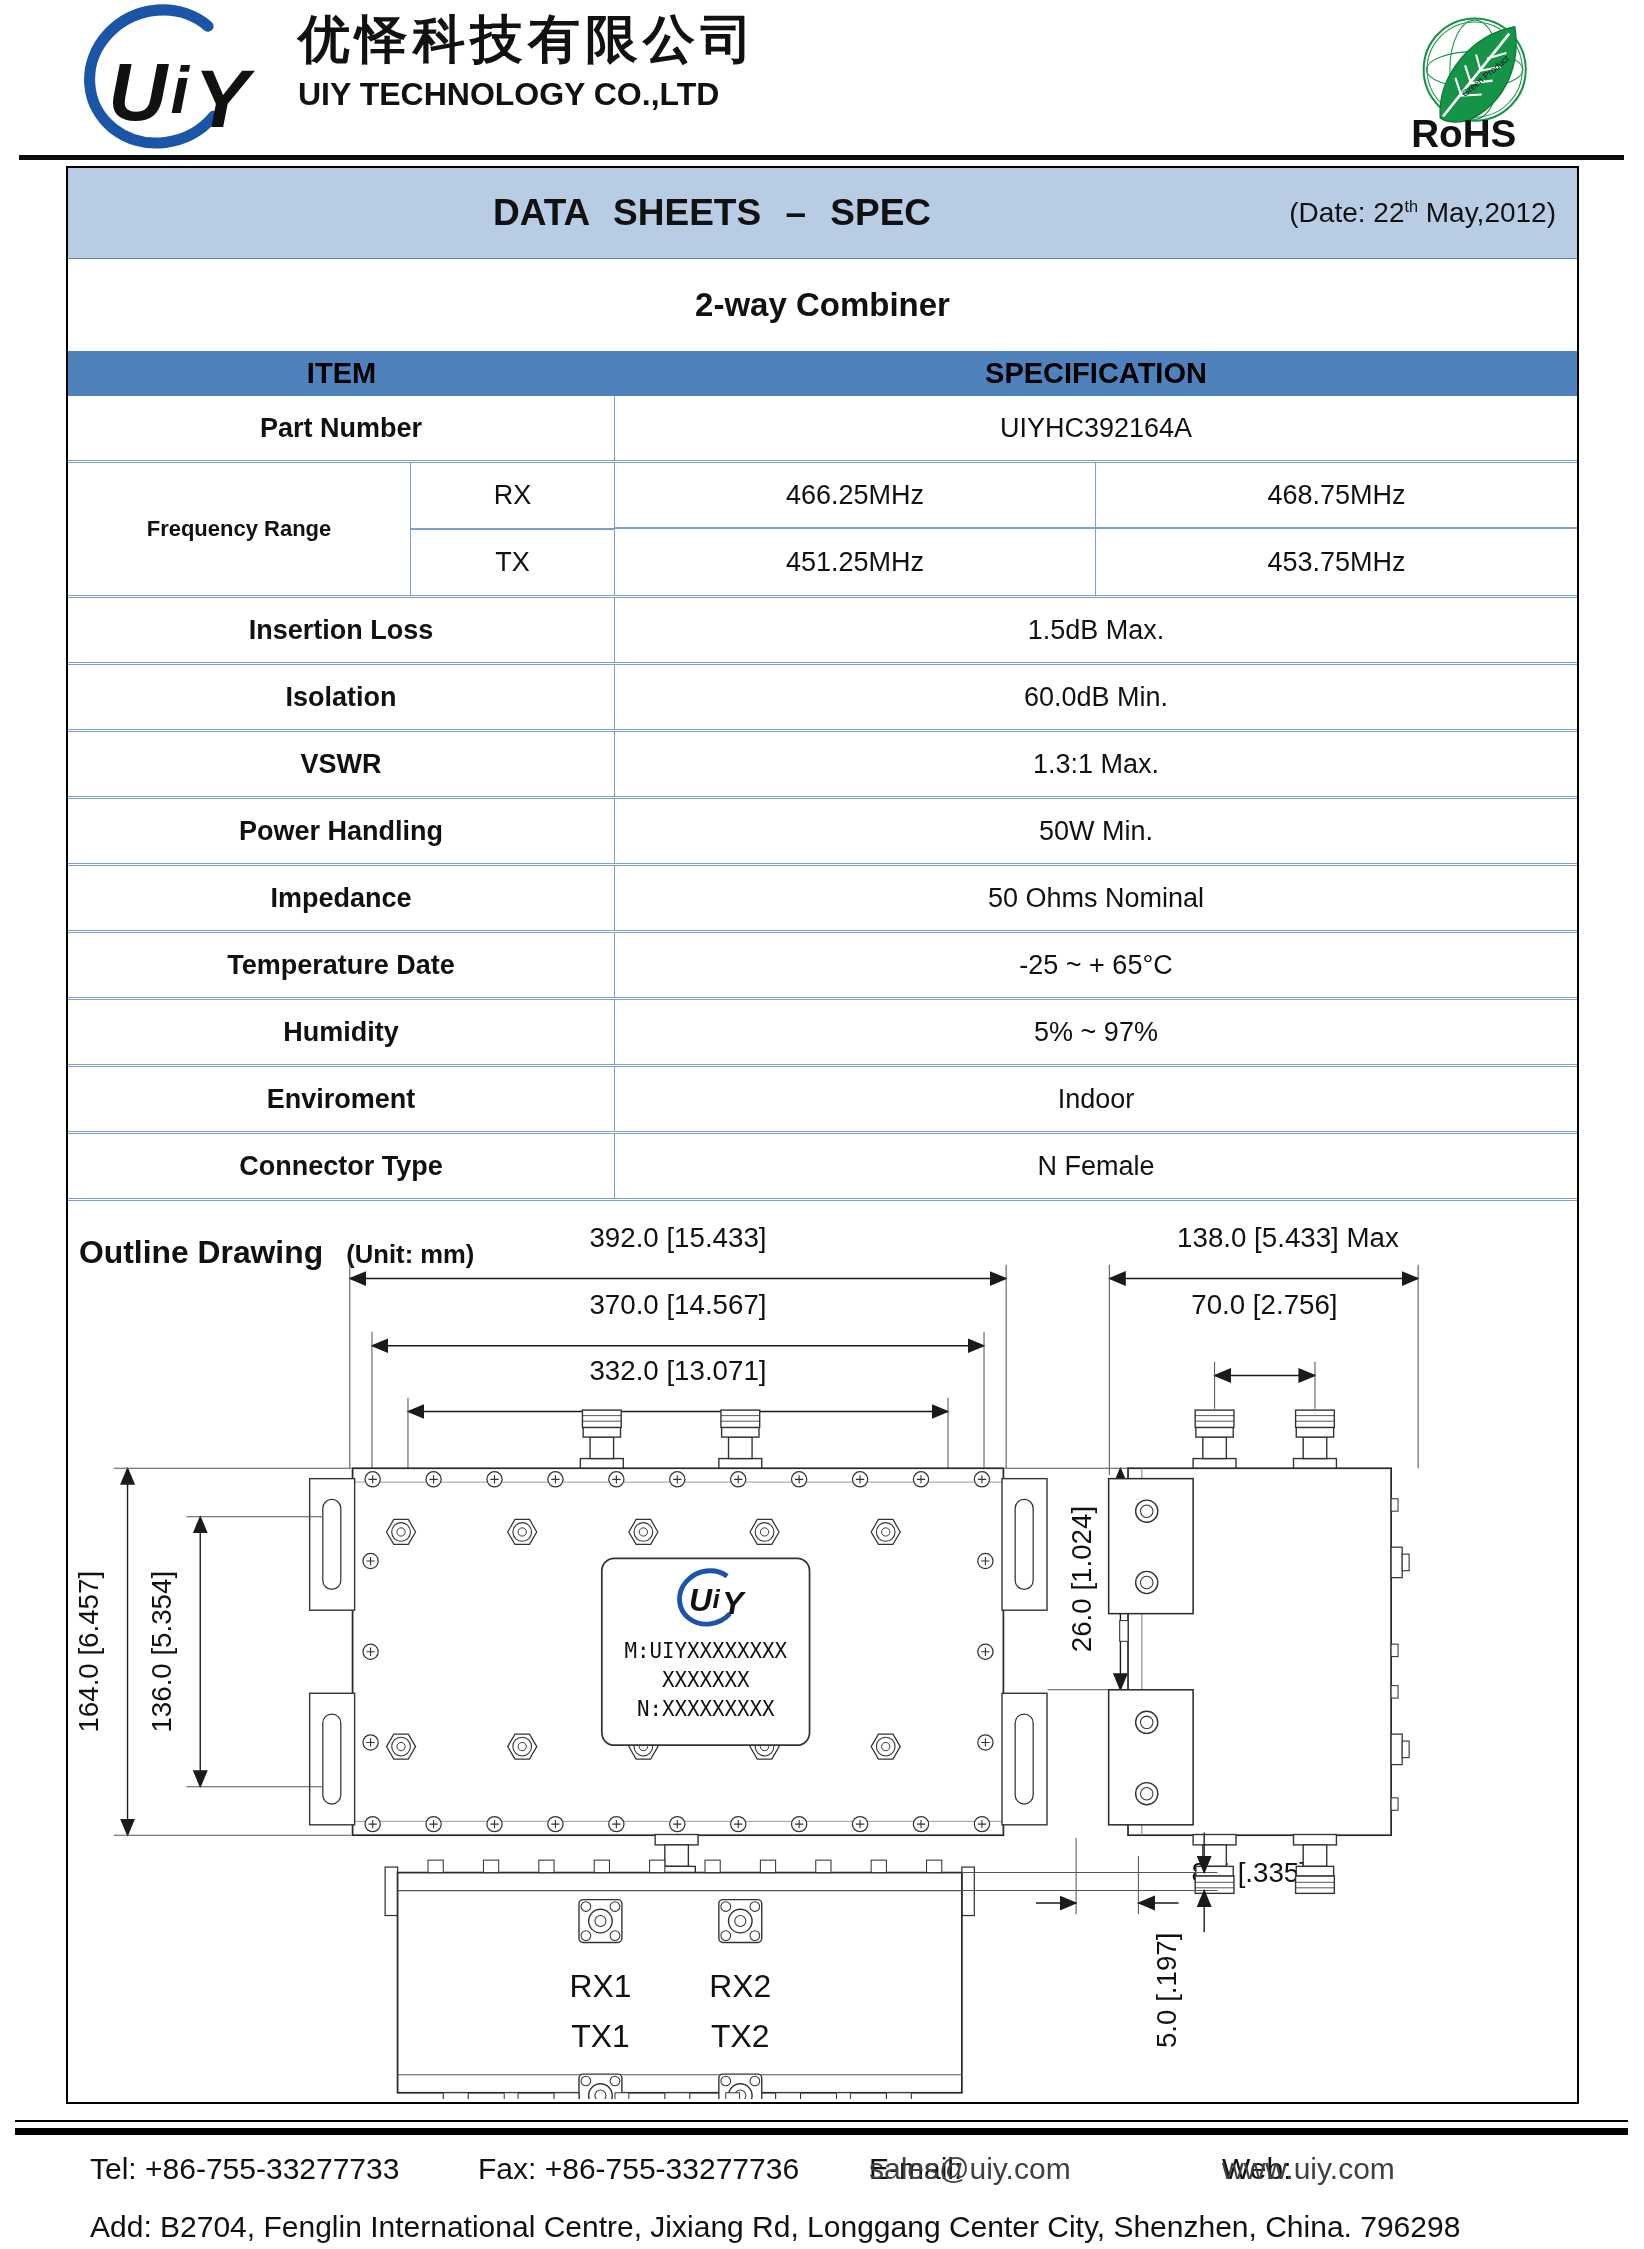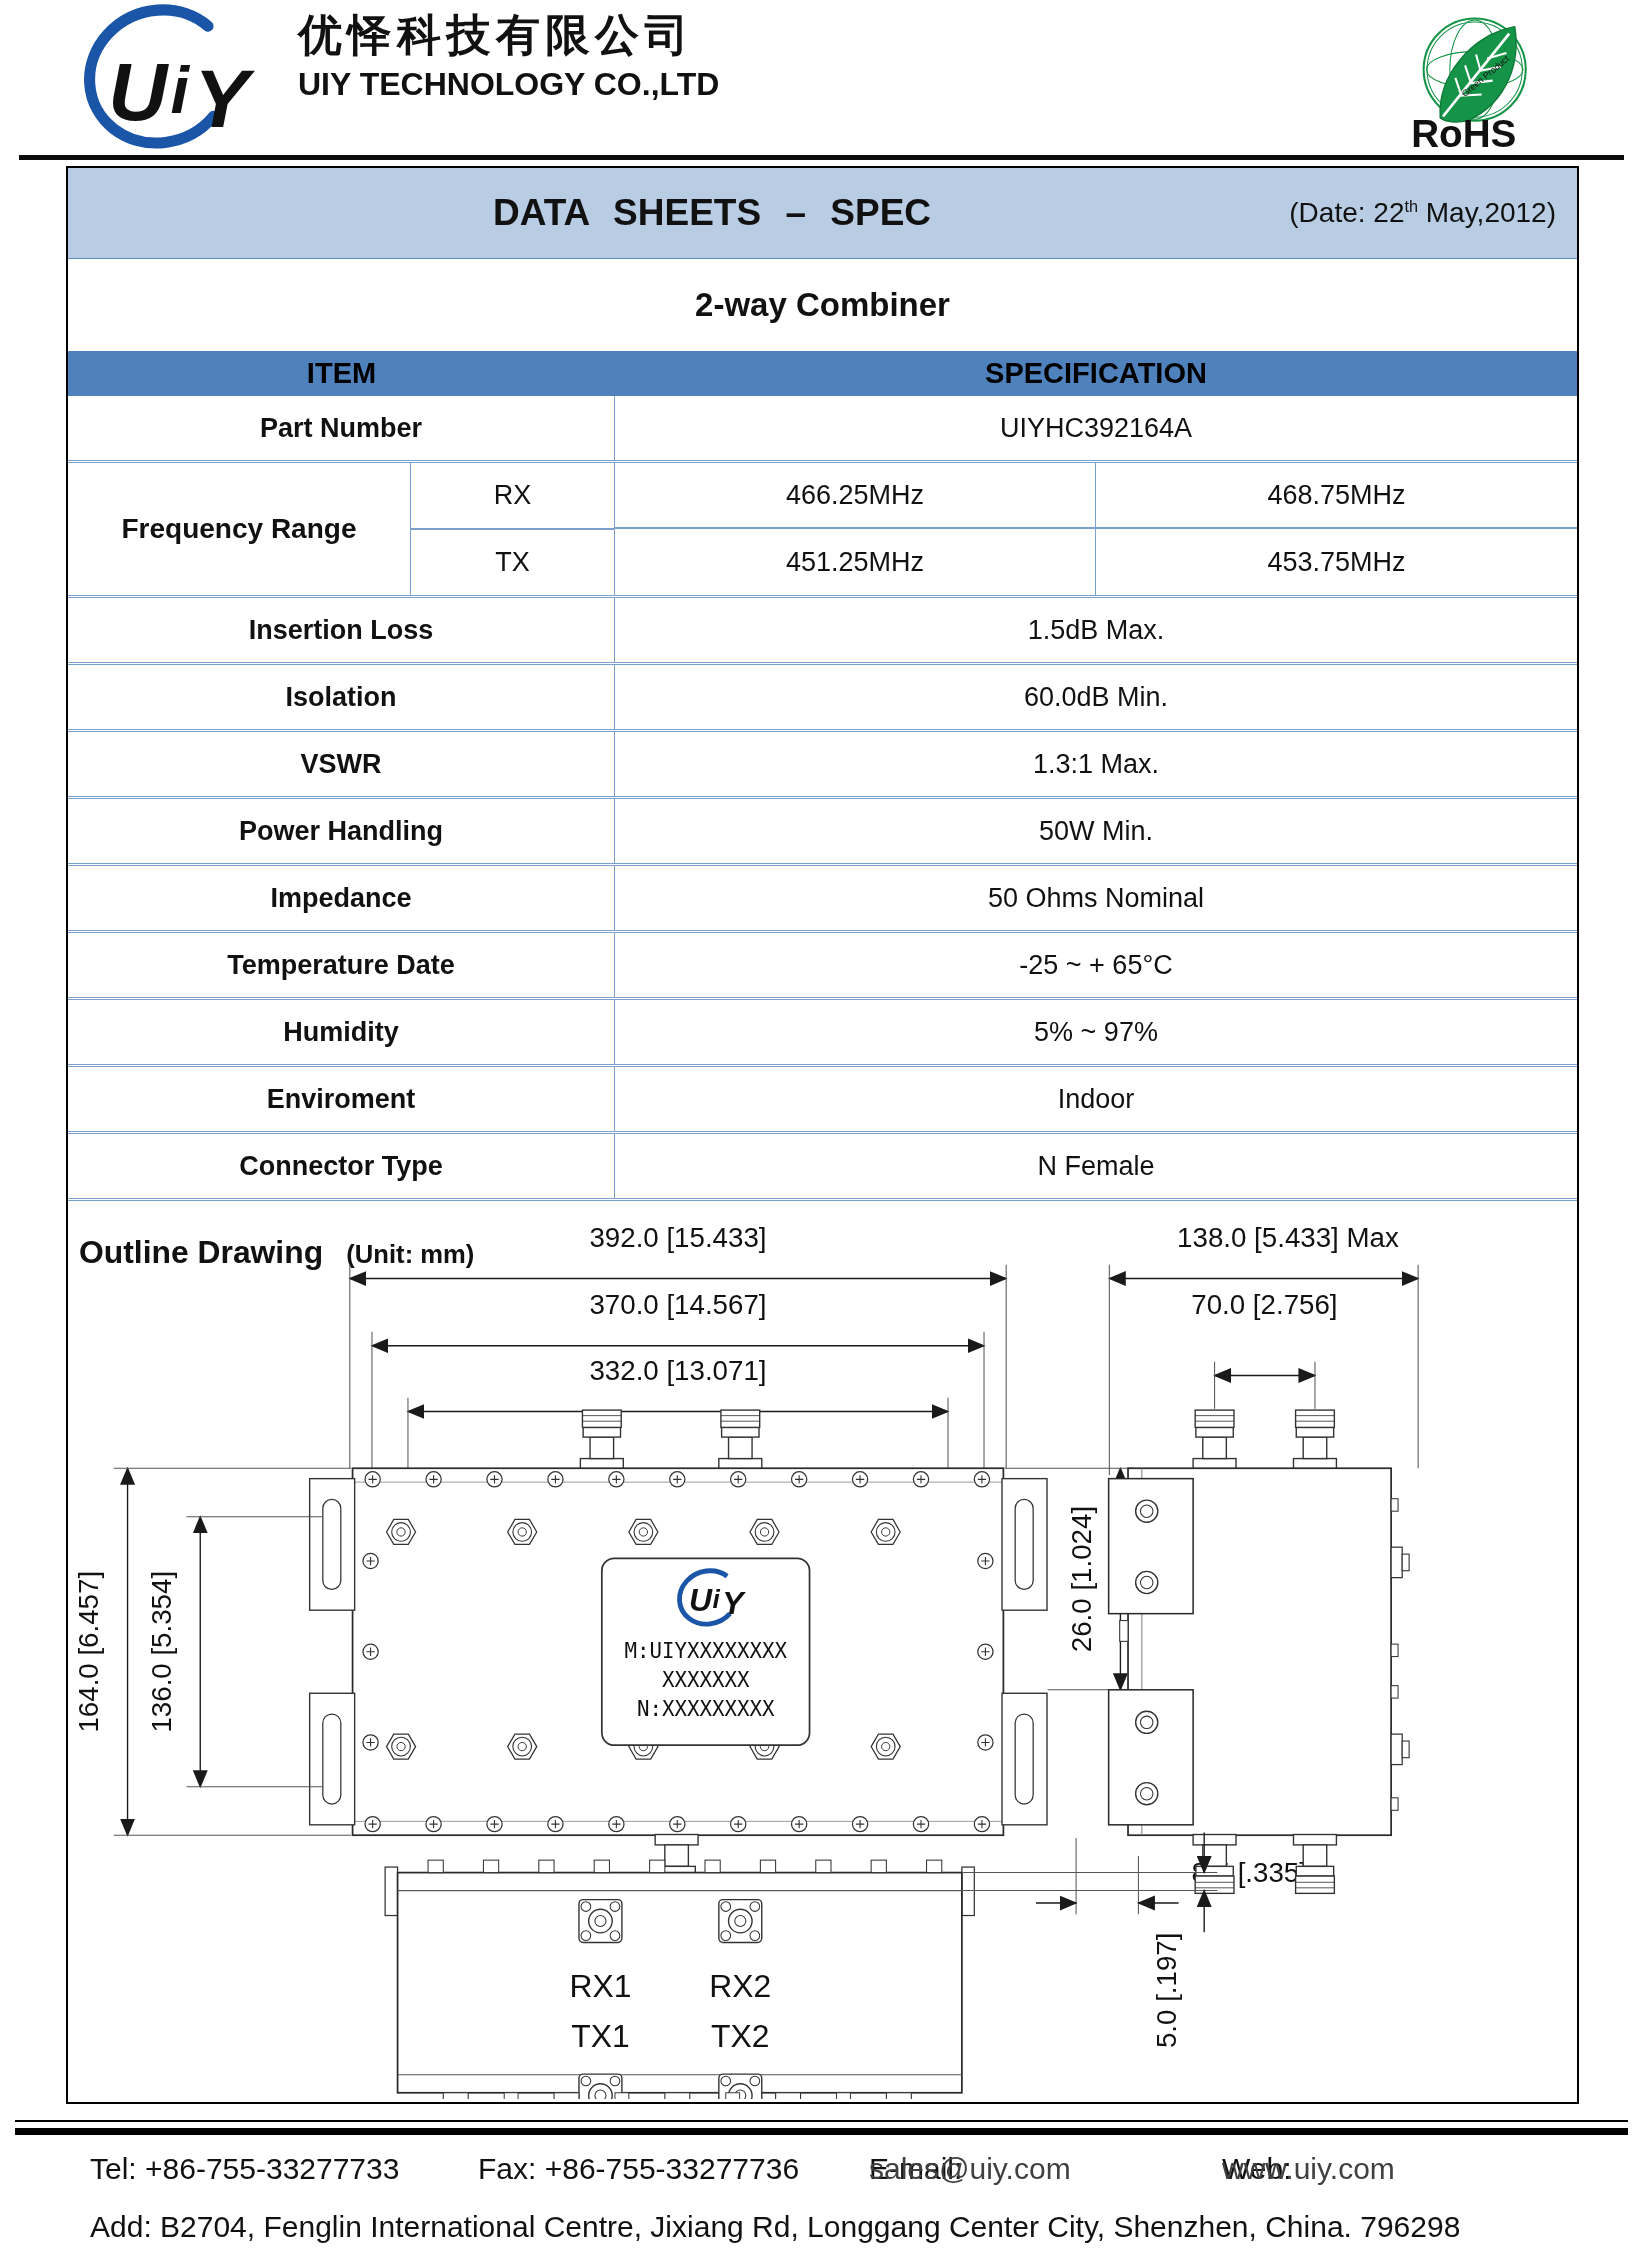--- a/index.html
+++ b/index.html
@@ -2,21 +2,21 @@
 <html style="font-size:11px"><head>
 <meta charset="utf-8">
 <style>
   html,body{margin:0;padding:0;background:#e9e9e9;}
   .page{position:relative;width:1644px;height:2250px;background:#ffffff;
         font-family:"Liberation Sans",sans-serif;color:#111;overflow:hidden;margin:0 auto;}
 
   
   .hdr-logo{position:absolute;left:61px;top:4.2px;width:222px;height:149px;}
   .hdr-company{position:absolute;left:298px;top:7px;}
-  .hdr-company .cn{font-size:44px;font-weight:bold;letter-spacing:5.5px;line-height:1.25;}
+  .hdr-company .cn{font-size:52px;font-weight:bold;letter-spacing:5.5px;line-height:1.25;}
   .hdr-company .en{font-size:32px;font-weight:bold;letter-spacing:0px;margin-top:4.2px;}
   .hdr-rohs{position:absolute;left:1397px;top:12.5px;width:163px;height:138px;}
   .hdr-rule{position:absolute;left:19.4px;top:155px;width:1605px;height:4.8px;background:#0c0c0c;}
 
   
   .frame{position:absolute;left:66px;top:166px;width:1513px;height:1938px;
          border:2.8px solid #000;box-sizing:border-box;background:#fff;}
   .t-titlebar{height:91px;background:#b8cce4;border-bottom:1.4px solid #5f87c0;
               position:relative;box-sizing:border-box;}
   .t-title{position:absolute;left:298px;width:692px;top:0;height:89px;line-height:89px;
@@ -31,21 +31,21 @@
   .t-colshead .c2{flex:1;text-align:center;line-height:45px;}
 
   .t-row{display:flex;box-sizing:border-box;height:67px;border-top:3.5px double #7ba0cd;}
   .t-row.first{border-top:none;height:64px;}
   .t-row .lbl{width:547px;border-right:1.4px solid #7ba0cd;display:flex;align-items:center;
               justify-content:center;font-weight:bold;font-size:27px;box-sizing:border-box;}
   .t-row .val{flex:1;display:flex;align-items:center;justify-content:center;font-size:27px;}
 
   .t-freq{display:flex;height:135px;border-top:3.5px double #7ba0cd;box-sizing:border-box;}
   .t-freq .f-lbl{width:343px;border-right:1.4px solid #7ba0cd;display:flex;align-items:center;
-                 justify-content:center;font-weight:bold;font-size:28px;box-sizing:border-box;}
+                 justify-content:center;font-weight:bold;font-size:22px;box-sizing:border-box;}
   .t-freq .f-bands{width:204px;border-right:1.4px solid #7ba0cd;display:flex;
                    flex-direction:column;box-sizing:border-box;}
   .t-freq .f-band{flex:1;display:flex;align-items:center;justify-content:center;font-size:27px;}
   .t-freq .f-band + .f-band{border-top:2.1px solid #7ba0cd;}
   .t-freq .f-vals{flex:1;display:grid;grid-template-columns:1fr 1fr;grid-template-rows:1fr 1fr;}
   .t-freq .f-cell{display:flex;align-items:center;justify-content:center;font-size:27px;
                   box-sizing:border-box;}
   .t-freq .f-cell.bl{border-right:1.4px solid #7ba0cd;}
   .t-freq .f-cell.tb{border-bottom:2.1px solid #7ba0cd;}
 

